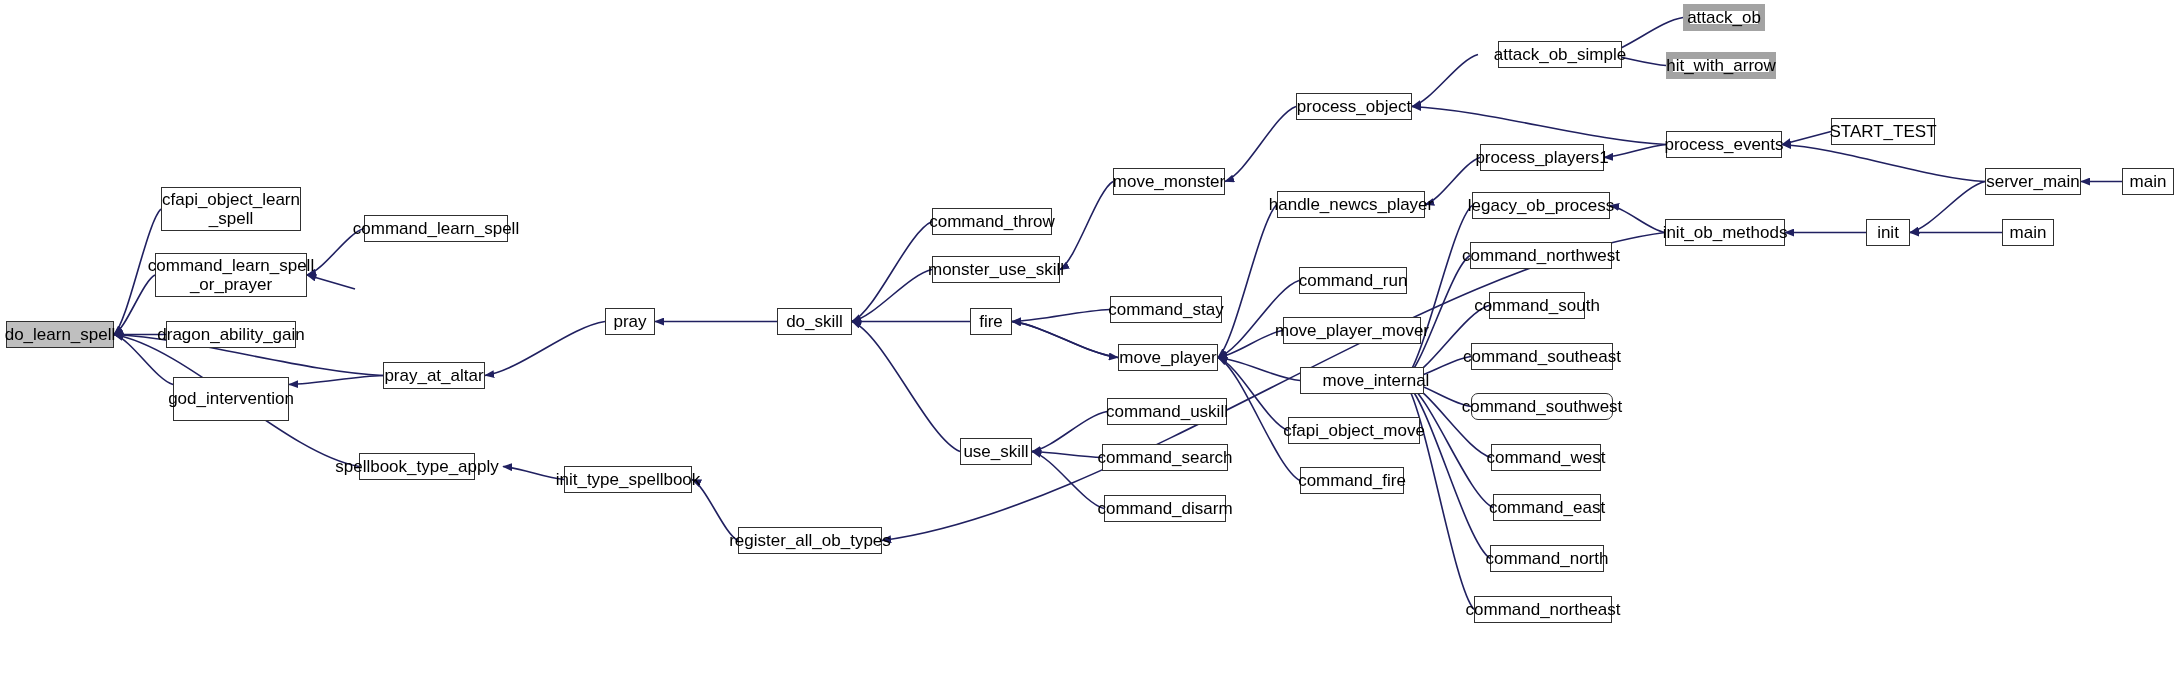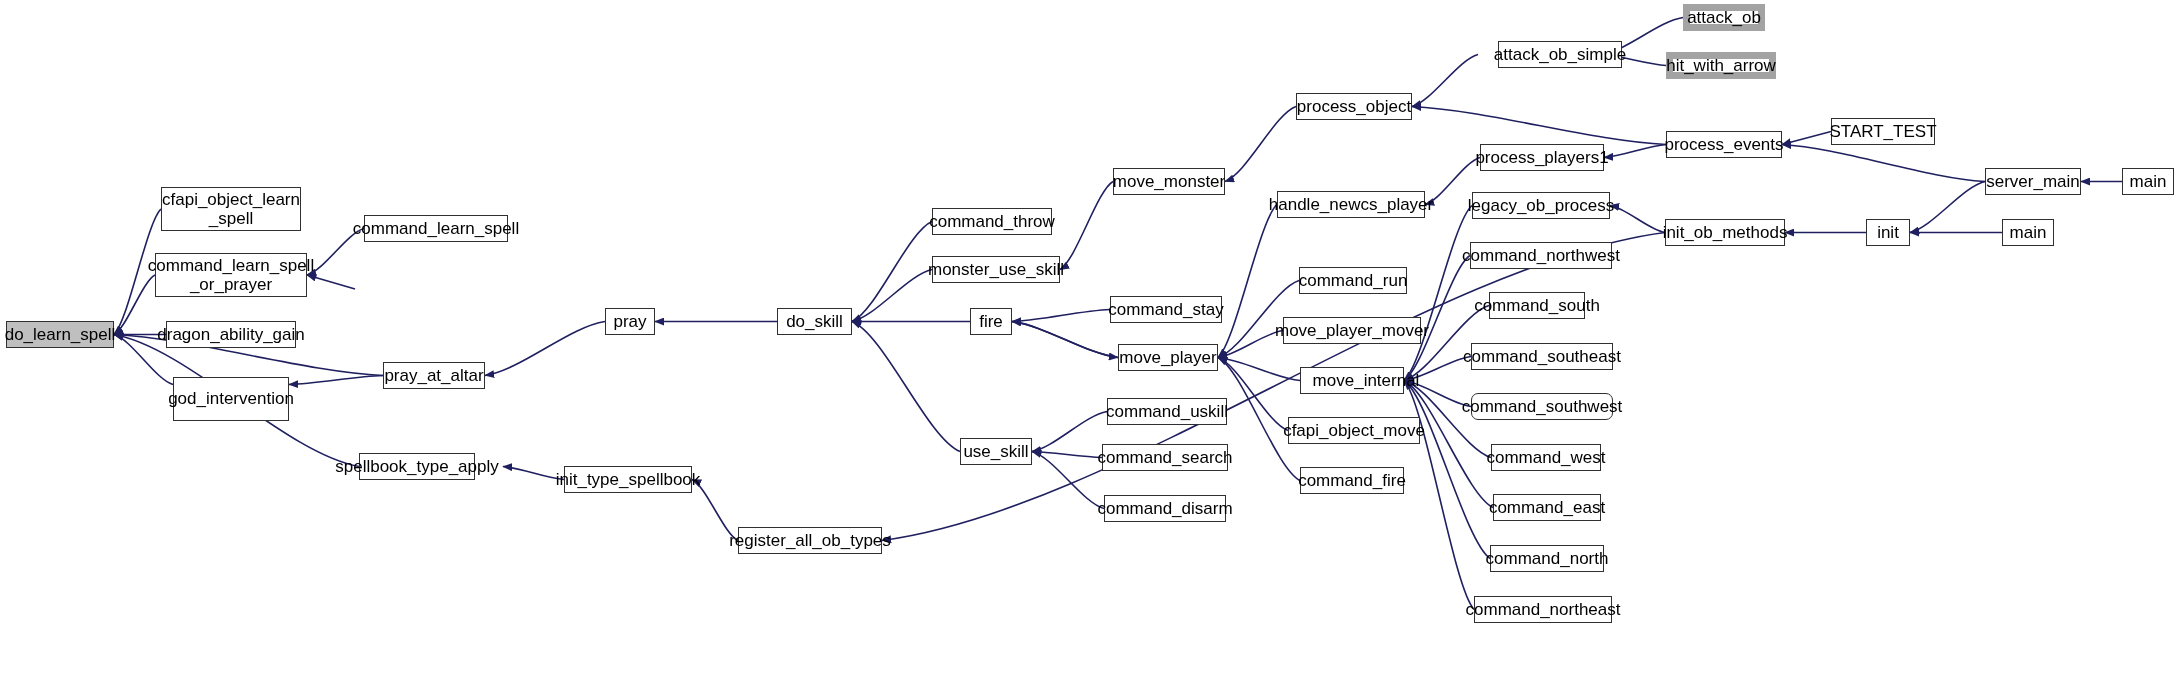--- a/index.html
+++ b/index.html
@@ -124,21 +124,21 @@
     <div class="node" style="left: 960px; top: 438px; width: 72px; height: 27px;">use_skill</div>
     <div class="node" style="left: 1107px; top: 398px; width: 120px; height: 27px;">command_uskill</div>
     <div class="node" style="left: 1102px; top: 444px; width: 126px; height: 27px;">command_search</div>
     <div class="node" style="left: 1104px; top: 495px; width: 122px; height: 27px;">command_disarm</div>
     <div class="node" style="left: 1110px; top: 296px; width: 112px; height: 27px;">command_stay</div>
     <div class="node" style="left: 1118px; top: 344px; width: 100px; height: 27px;">move_player</div>
     <div class="node" style="left: 1113px; top: 168px; width: 112px; height: 27px;">move_monster</div>
     <div class="node" style="left: 1277px; top: 191px; width: 148px; height: 27px;">handle_newcs_player</div>
     <div class="node" style="left: 1299px; top: 267px; width: 108px; height: 27px;">command_run</div>
     <div class="node" style="left: 1283px; top: 317px; width: 138px; height: 27px;">move_player_mover</div>
-    <div class="node" style="left: 1300px; top: 367px; width: 104px; height: 27px; padding-left: 28px;">move_internal</div>
+    <div class="node" style="left: 1300px; top: 367px; width: 124px; height: 27px; padding-left: 28px;">move_internal</div>
     <div class="node" style="left: 1288px; top: 417px; width: 132px; height: 27px;">cfapi_object_move</div>
     <div class="node" style="left: 1300px; top: 467px; width: 104px; height: 27px;">command_fire</div>
     <div class="node" style="left: 1296px; top: 93px; width: 116px; height: 27px;">process_object</div>
     <div class="node" style="left: 1480px; top: 144px; width: 124px; height: 27px;">process_players1</div>
     <div class="node" style="left: 1472px; top: 192px; width: 138px; height: 27px;">legacy_ob_process</div>
     <div class="node" style="left: 1470px; top: 242px; width: 142px; height: 27px;">command_northwest</div>
     <div class="node" style="left: 1489px; top: 292px; width: 96px; height: 27px;">command_south</div>
     <div class="node" style="left: 1471px; top: 343px; width: 142px; height: 27px;">command_southeast</div>
     <div class="node" style="left: 1471px; top: 393px; width: 142px; height: 27px; border-radius: 7px;">command_southwest</div>
     <div class="node" style="left: 1491px; top: 444px; width: 110px; height: 27px;">command_west</div>

